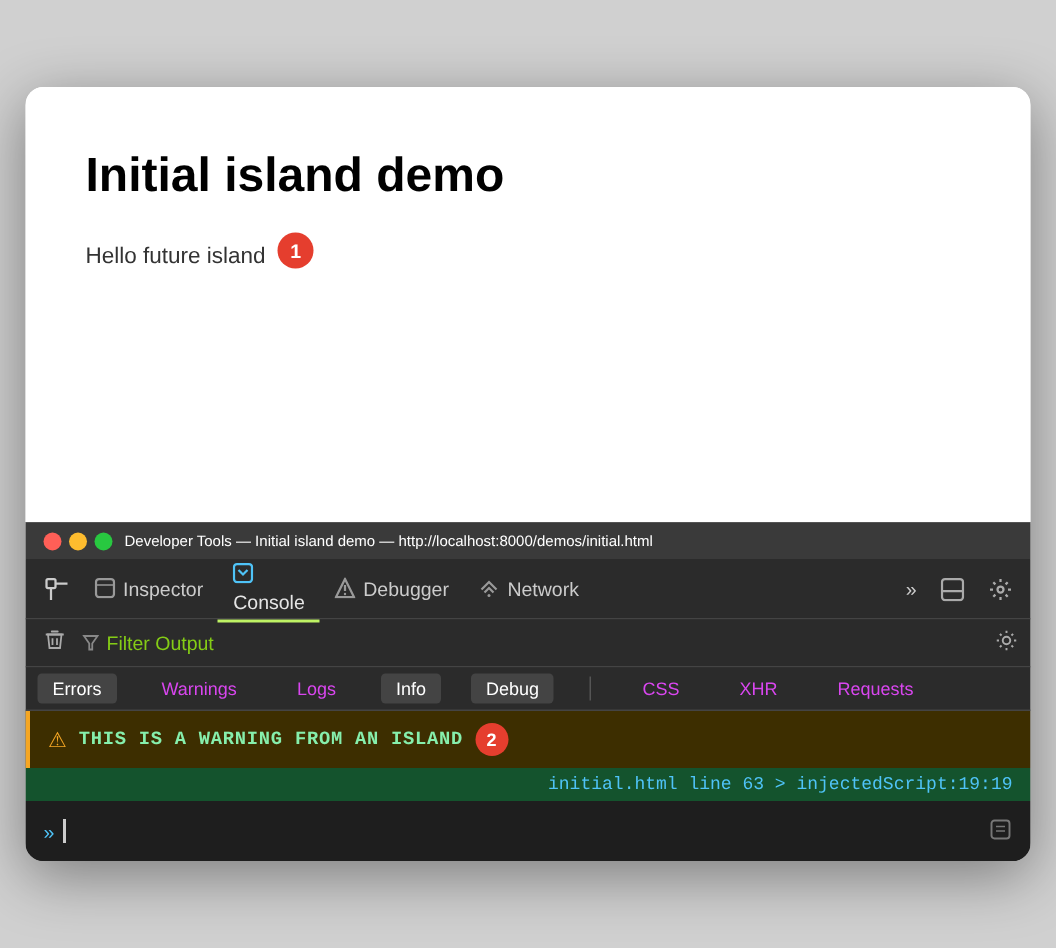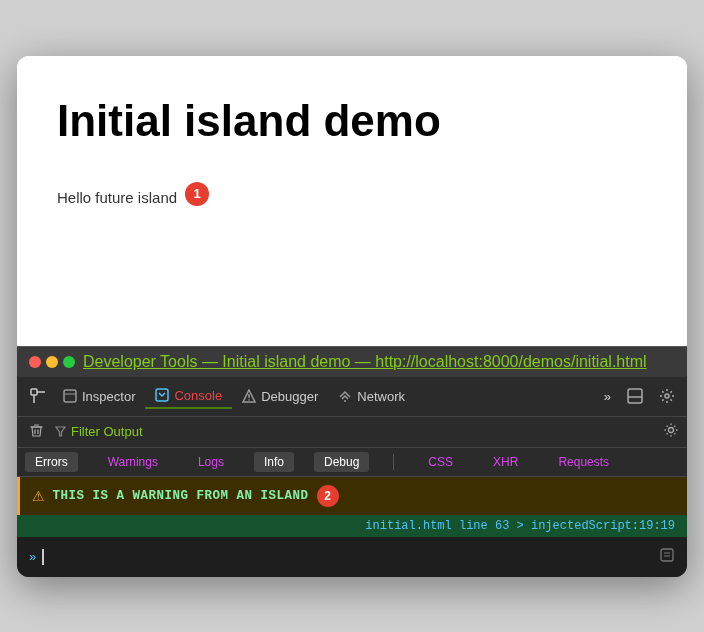--- a/index.html
+++ b/index.html
@@ -18,24 +18,24 @@
       box-shadow: 0 10px 40px rgba(0,0,0,0.4);
       background: #fff;
     }
     
     .browser-content {
       background: #fff;
       padding: 40px 40px 60px;
       min-height: 290px;
     }
     .page-title {
-      font-size: 44px;
+      font-size: 32px;
       font-weight: 800;
       color: #000;
-      margin-bottom: 36px;
+      margin-bottom: 20px;
     }
     .page-body {
       font-size: 15px;
       color: #333;
       display: flex;
       align-items: flex-end;
       gap: 8px;
     }
     .badge-circle {
       display: inline-flex;
@@ -71,26 +71,25 @@
     }
     .tl {
       width: 12px;
       height: 12px;
       border-radius: 50%;
     }
     .tl-red { background: #ff5f57; }
     .tl-yellow { background: #febc2e; }
     .tl-green { background: #28c840; }
     .devtools-title {
-      font-size: 16px;
-      color: #84cc16;
+      font-size: 10px;
+      color: #ffffff;
       white-space: nowrap;
       overflow: hidden;
       text-overflow: ellipsis;
-      text-decoration: underline;
     }
 
     
     .devtools-toolbar {
       background: #2b2b2b;
       display: flex;
       align-items: center;
       padding: 0 6px;
       border-bottom: 1px solid #444;
       height: 40px;
@@ -109,22 +108,23 @@
       display: flex;
       align-items: flex-start;
       gap: 5px;
       padding: 4px 10px;
       color: #ccc;
       font-size: 13px;
       cursor: pointer;
       white-space: nowrap;
     }
     .dt-tab.active {
-      color: #ef4444;
-      border-bottom: 2px solid #4d7c0f;
+      color: #e5e5e5;
+      border-bottom: 2px solid #bef264;
+      flex-direction: column;
     }
     .dt-spacer { flex: 1; }
     .dt-more {
       display: flex;
       align-items: center;
       gap: 4px;
     }
 
     
     .filter-bar {

